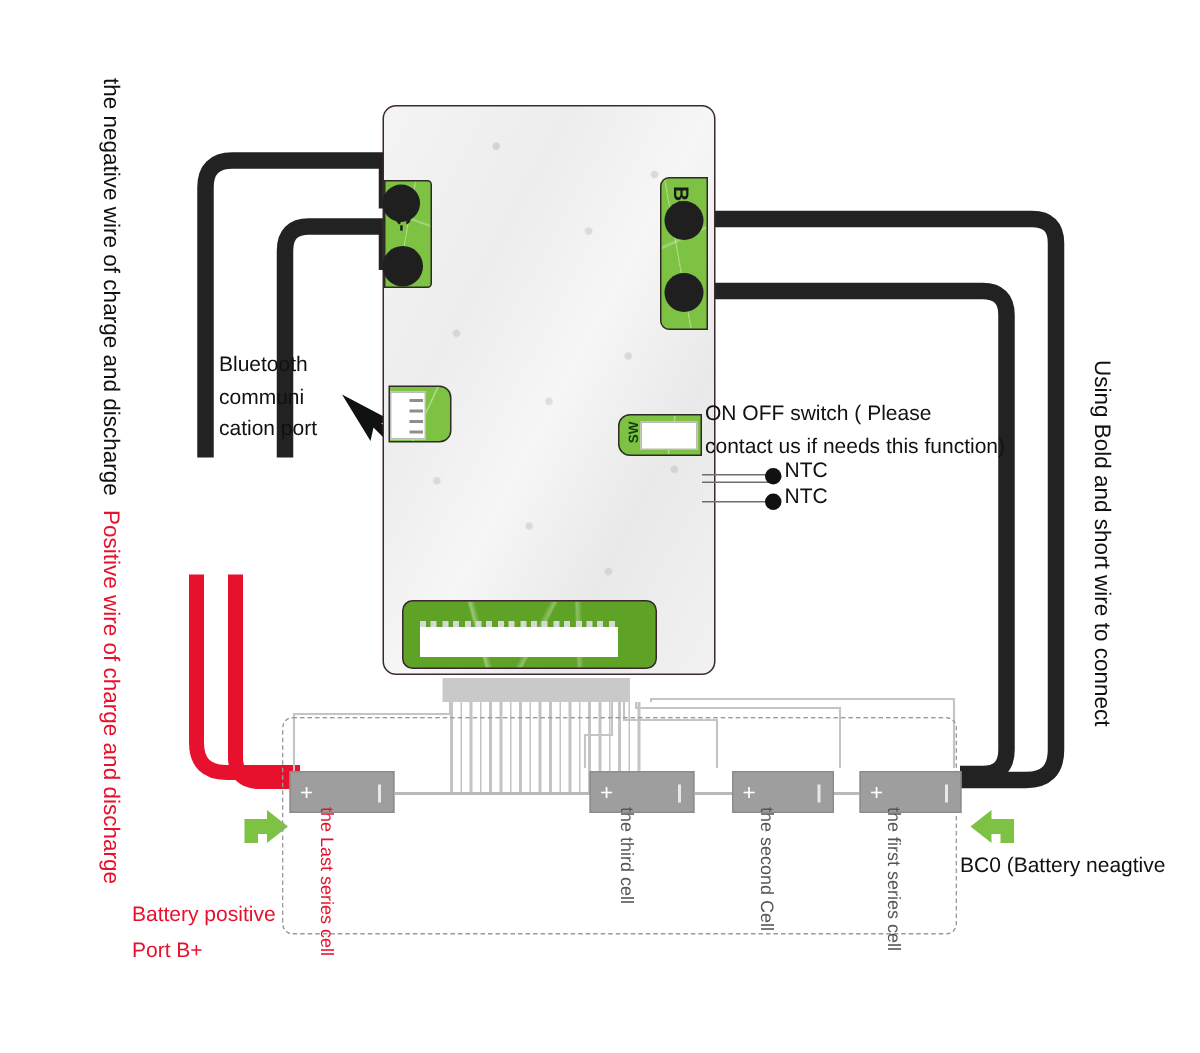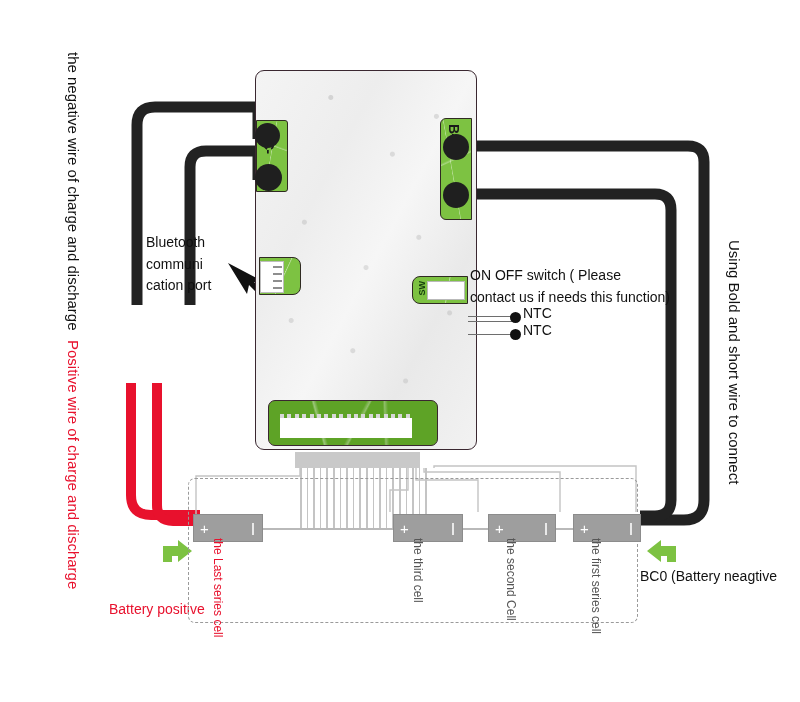--- a/index.html
+++ b/index.html
@@ -291,22 +291,23 @@
   <div class="note" style="left:470px; top:265px; width:200px;">
     <div>ON OFF switch ( Please</div>
     <div>contact us if needs this function)</div>
   </div>
 
   <div class="note" style="left:146px; top:232px; width:115px;">
     <div>Bluetooth communi</div>
     <div>cation port</div>
   </div>
 
-  <div class="note-red" style="left:88px; top:598px; width:160px;margin-left:21px;">
+  <div class="note-red" style="left:88px; top:598px; width:160px;">
     <div>Battery positive</div>
+    <div>Port B+</div>
   </div>
 
   <div class="note" style="left:640px; top:566px; width:170px;">BC0 (Battery neagtive</div>
 
   <div class="side-caption caption-black" style="left:66px; top:52px;">the negative wire of charge and discharge</div>
 
   <div class="side-caption caption-red" style="left:66px; top:340px;">Positive wire of charge and discharge</div>
 
   <div class="side-caption caption-black" style="left:727px; top:240px;">Using Bold and short wire to connect</div>
 

